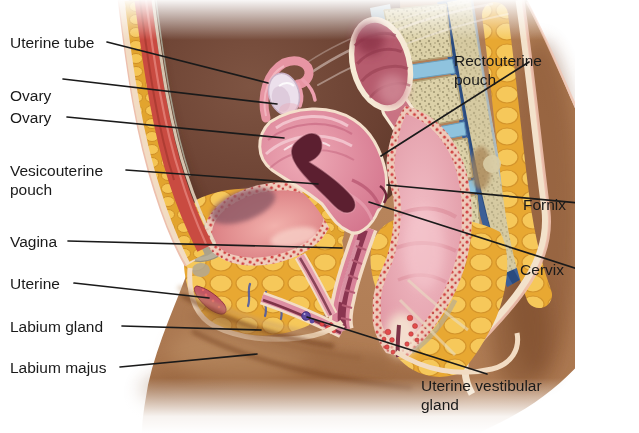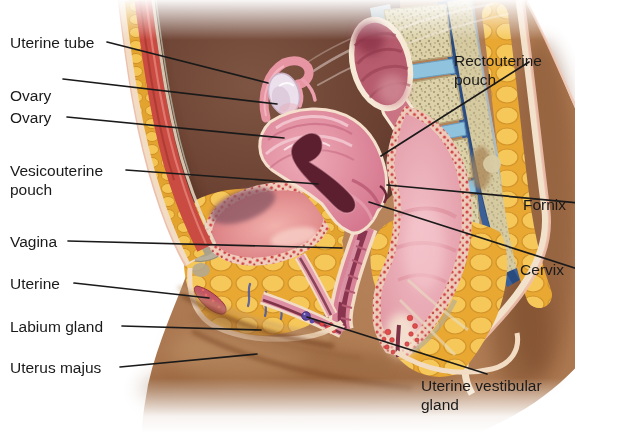--- a/index.html
+++ b/index.html
@@ -320,18 +320,18 @@
   </g>
 </svg>
 
   <div class="label" style="left:10px;top:33px">Uterine tube</div>
   <div class="label" style="left:10px;top:86px">Ovary</div>
   <div class="label" style="left:10px;top:108px">Ovary</div>
   <div class="label" style="left:10px;top:161px;width:112px">Vesicouterine pouch</div>
   <div class="label" style="left:10px;top:232px">Vagina</div>
   <div class="label" style="left:10px;top:274px">Uterine</div>
   <div class="label" style="left:10px;top:317px">Labium gland</div>
-  <div class="label" style="left:10px;top:358px">Uterus majus</div>
+  <div class="label" style="left:10px;top:358px">Labium majus</div>
   <div class="label right" style="right:9px;top:51px;width:112px">Rectouterine pouch</div>
   <div class="label right" style="right:9px;top:195px">Fornix</div>
   <div class="label right" style="right:11px;top:260px">Cervix</div>
   <div class="label right" style="right:9px;top:376px;width:145px">Uterine vestibular gland</div>
 </div>
 
 </body></html>

